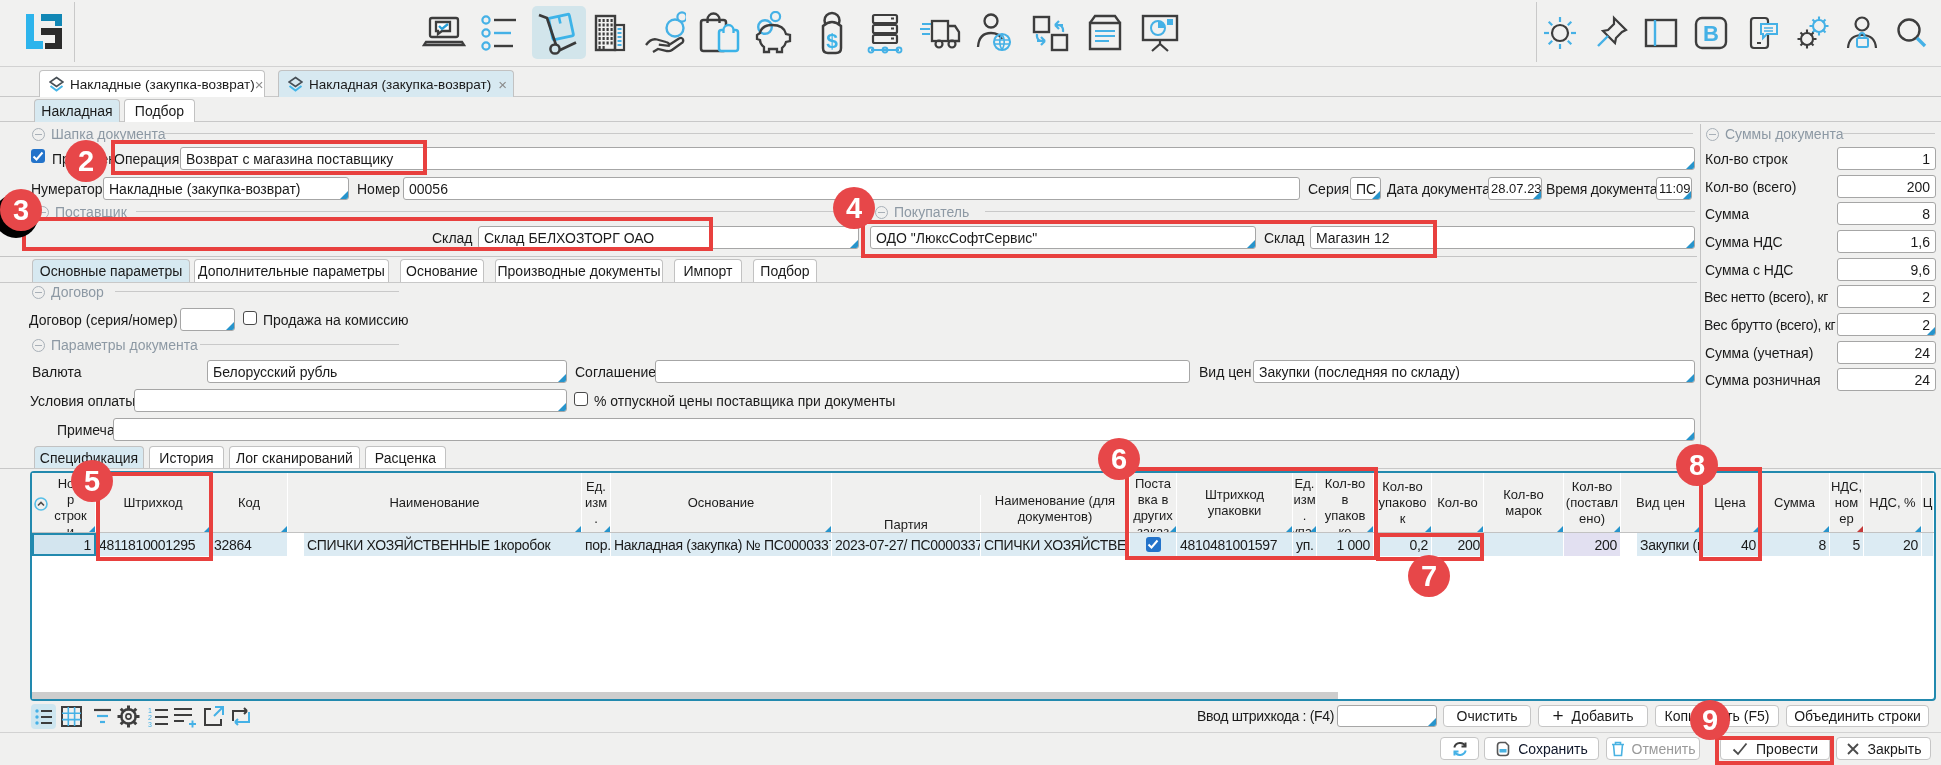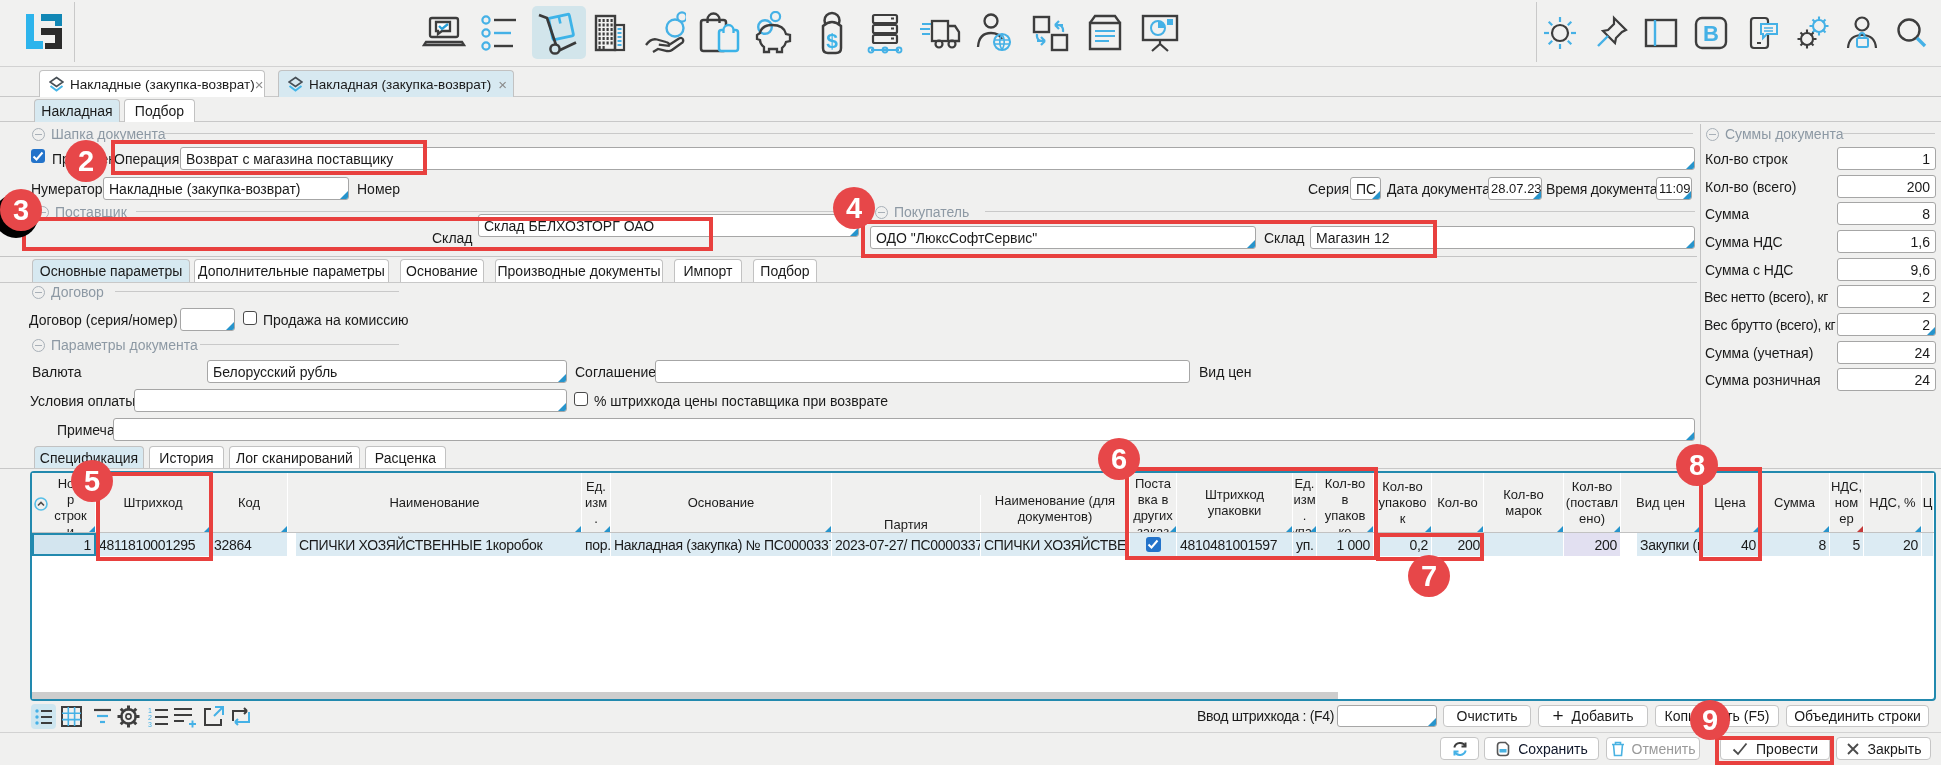--- a/index.html
+++ b/index.html
@@ -247,34 +247,35 @@
         <path d="M1.5 5.5 L4.5 8.5 L10.5 1.5" stroke="#fff" stroke-width="2" fill="none"></path>
       </svg>
     </div>
 <div class="lb" style="left:52px;top:147px;">Проведен</div>
 <div class="lb" style="left:114px;top:147px;">Операция</div>
 <div class="in tr" style="left:180px;top:147px;width:1515px;">Возврат с магазина поставщику</div>
 
 <div class="lb" style="left:31px;top:177px;">Нумератор</div>
 <div class="in tr" style="left:103px;top:177px;width:246px;">Накладные (закупка-возврат)</div>
 <div class="lb" style="left:357px;top:177px;">Номер</div>
+<div class="in" style="left:403px;top:177px;width:897px;">00056</div>
 <div class="lb" style="left:1308px;top:177px;">Серия</div>
 <div class="in tr" style="left:1350px;top:177px;width:31px;">ПС</div>
 <div class="lb" style="left:1387px;top:177px;">Дата документа</div>
 <div class="in tr" style="left:1488px;top:177px;width:54px;padding:0 2px;font-size:13px;">28.07.23</div>
 <div class="lb" style="left:1546px;top:177px;letter-spacing:-0.2px;">Время документа</div>
 <div class="in tr" style="left:1656px;top:177px;width:36px;padding:0 2px;font-size:13px;">11:09</div>
 
 <div class="leg" style="left:36px;top:205px;"><span class="minus"></span>Поставщик</div>
 <div class="hline" style="left:136px;top:211px;width:700px;background:#c9c9c9;"></div>
 <div class="leg" style="left:875px;top:205px;"><span class="minus"></span>Покупатель</div>
 <div class="hline" style="left:985px;top:211px;width:710px;background:#c9c9c9;"></div>
 
 <div class="lb" style="left:432px;top:226px;">Склад</div>
-<div class="in tr" style="left:478px;top:214px;width:381px;">Склад БЕЛХОЗТОРГ ОАО</div>
+<div class="in tr" style="left:478px;top:226px;width:381px;">Склад БЕЛХОЗТОРГ ОАО</div>
 <div class="in tr" style="left:870px;top:226px;width:386px;">ОДО "ЛюксСофтСервис"</div>
 <div class="lb" style="left:1264px;top:226px;">Склад</div>
 <div class="in tr" style="left:1310px;top:226px;width:385px;">Магазин 12</div>
 
 <div class="hline" style="left:0;top:256px;width:1697px;background:#c4c4c4;"></div>
 <div class="hline" style="left:0;top:282px;width:1697px;background:#c8c8c8;"></div>
 <div class="tab act" style="left:32px;top:259px;width:158px;height:23px;">Основные параметры</div>
 <div class="tab" style="left:194px;top:259px;width:195px;height:23px;">Дополнительные параметры</div>
 <div class="tab" style="left:400px;top:259px;width:84px;height:23px;">Основание</div>
 <div class="tab" style="left:495px;top:259px;width:168px;height:23px;">Производные документы</div>
@@ -288,24 +289,25 @@
 <div class="cb" style="left:243px;top:311px;"></div>
 <div class="lb" style="left:263px;top:308px;">Продажа на комиссию</div>
 
 <div class="leg" style="left:32px;top:338px;"><span class="minus"></span>Параметры документа</div>
 <div class="hline" style="left:200px;top:344px;width:199px;background:#c9c9c9;"></div>
 <div class="lb" style="left:32px;top:360px;">Валюта</div>
 <div class="in tr" style="left:207px;top:360px;width:360px;">Белорусский рубль</div>
 <div class="lb" style="left:575px;top:360px;">Соглашение</div>
 <div class="in" style="left:655px;top:360px;width:535px;"></div>
 <div class="lb" style="left:1199px;top:360px;">Вид цен</div>
+<div class="in tr" style="left:1253px;top:360px;width:442px;">Закупки (последняя по складу)</div>
 <div class="lb" style="left:30px;top:389px;">Условия оплаты</div>
 <div class="in tr" style="left:134px;top:389px;width:433px;"></div>
 <div class="cb" style="left:574px;top:392px;"></div>
-<div class="lb" style="left:594px;top:389px;">% штрихкода цены поставщика при возврате</div>
+<div class="lb" style="left:594px;top:389px;">% отпускной цены поставщика при документы</div>
 <div class="lb" style="left:32px;top:418px;margin-left:25px;">Примечание</div>
 <div class="in tr" style="left:113px;top:418px;width:1582px;"></div>
 
 <div class="vline" style="left:1700px;top:124px;height:321px;background:#c4c4c4;"></div>
 <div class="leg" style="left:1706px;top:127px;"><span class="minus"></span>Суммы документа</div>
 <div class="hline" style="left:1843px;top:133px;width:92px;background:#c9c9c9;"></div>
 <div class="lb" style="left:1705px;top:147px;">Кол-во строк</div>
 <div class="in r" style="left:1837px;top:147px;width:99px;">1</div>
 <div class="lb" style="left:1705px;top:175px;">Кол-во (всего)</div>
 <div class="in r" style="left:1837px;top:175px;width:99px;">200</div>
@@ -362,21 +364,21 @@
 <div class="hc" style="left:1760px;top:473px;width:70px;height:60px;">Сумма<i></i></div>
 <div class="hc" style="left:1830px;top:473px;width:34px;height:60px;">НДС,<br>ном<br>ер<i style="border-color:transparent transparent #c43a3a transparent;"></i></div>
 <div class="hc" style="left:1864px;top:473px;width:58px;height:60px;">НДС, %<i></i></div>
 <div class="hc" style="left:1922px;top:473px;width:12px;height:60px;">Ц</div>
 </div>
 <div class="hline" style="left:32px;top:532px;width:1902px;background:#c2c2c2;"></div>
 <div id="trow">
 <div class="dc r" style="left:32px;top:533px;width:64px;background:#d3e5ef;border:2px solid #2289ae;">1</div>
 <div class="dc" style="left:96px;width:115px;">4811810001295</div>
 <div class="dc" style="left:211px;width:77px;">32864</div>
-<div class="dc" style="left:296px;width:294px;text-align:center;">СПИЧКИ ХОЗЯЙСТВЕННЫЕ 1коробок</div>
+<div class="dc" style="left:304px;width:294px;text-align:center;">СПИЧКИ ХОЗЯЙСТВЕННЫЕ 1коробок</div>
 <div class="dc" style="left:582px;width:29px;">пор.</div>
 <div class="dc" style="left:611px;width:221px;">Накладная (закупка) № ПС0000337 о</div>
 <div class="dc" style="left:832px;width:149px;">2023-07-27/ ПС0000337, СП</div>
 <div class="dc" style="left:981px;width:149px;">СПИЧКИ ХОЗЯЙСТВЕН-</div>
 <div class="dc" style="left:1130px;width:47px;justify-content:center;">
         <span class="cbc" style="position:static;width:15px;height:15px;">
           <svg width="12" height="11" viewBox="0 0 12 11">
             <path d="M1.5 5.5 L4.5 8.5 L10.5 1.5" stroke="#fff" stroke-width="2" fill="none"></path>
           </svg>
         </span>

